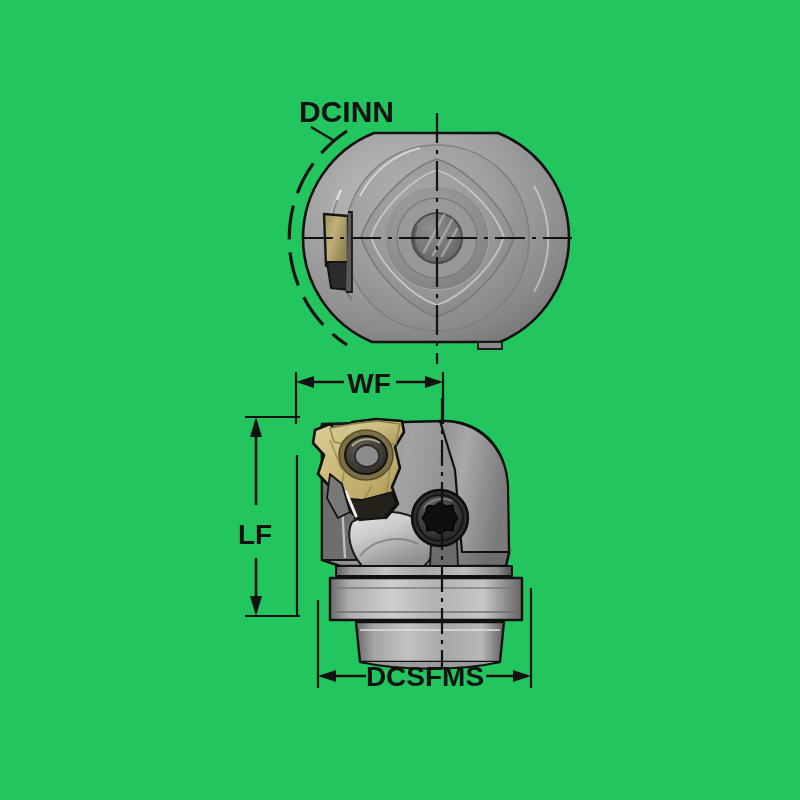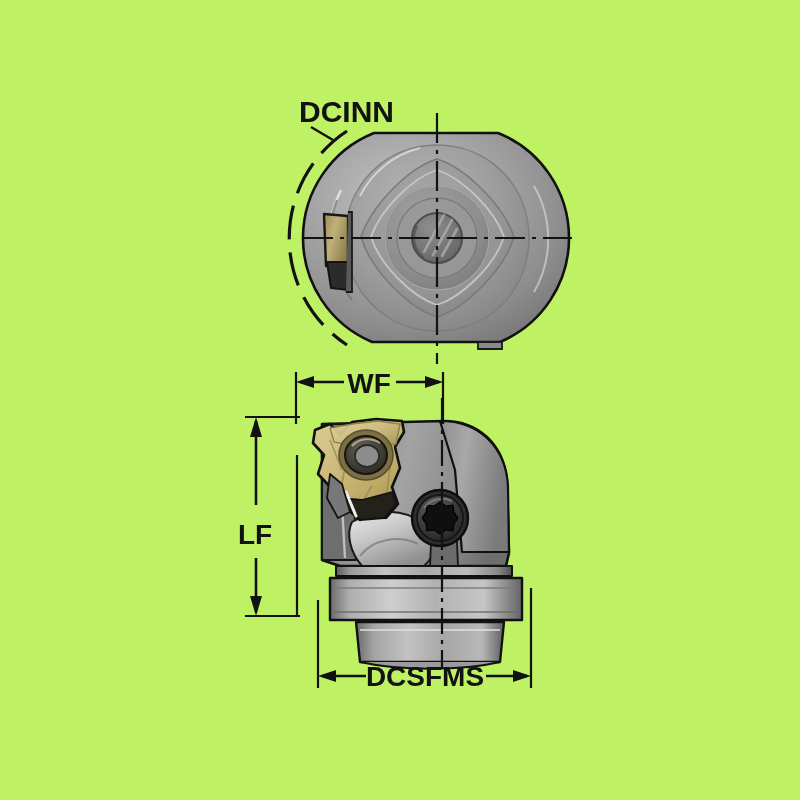--- a/index.html
+++ b/index.html
@@ -4,21 +4,21 @@
 <style>
   html, body {
     margin: 0;
     padding: 0;
     background: #ffffff;
   }
   #stage {
     position: relative;
     width: 800px;
     height: 800px;
-    background: #bef264;
+    background: #22c55e;
     overflow: hidden;
     font-family: "Liberation Sans", sans-serif;
   }
   #stage svg {
     display: block;
     width: 800px;
     height: 800px;
   }
   .dim-label {
     font-family: "Liberation Sans", sans-serif;

